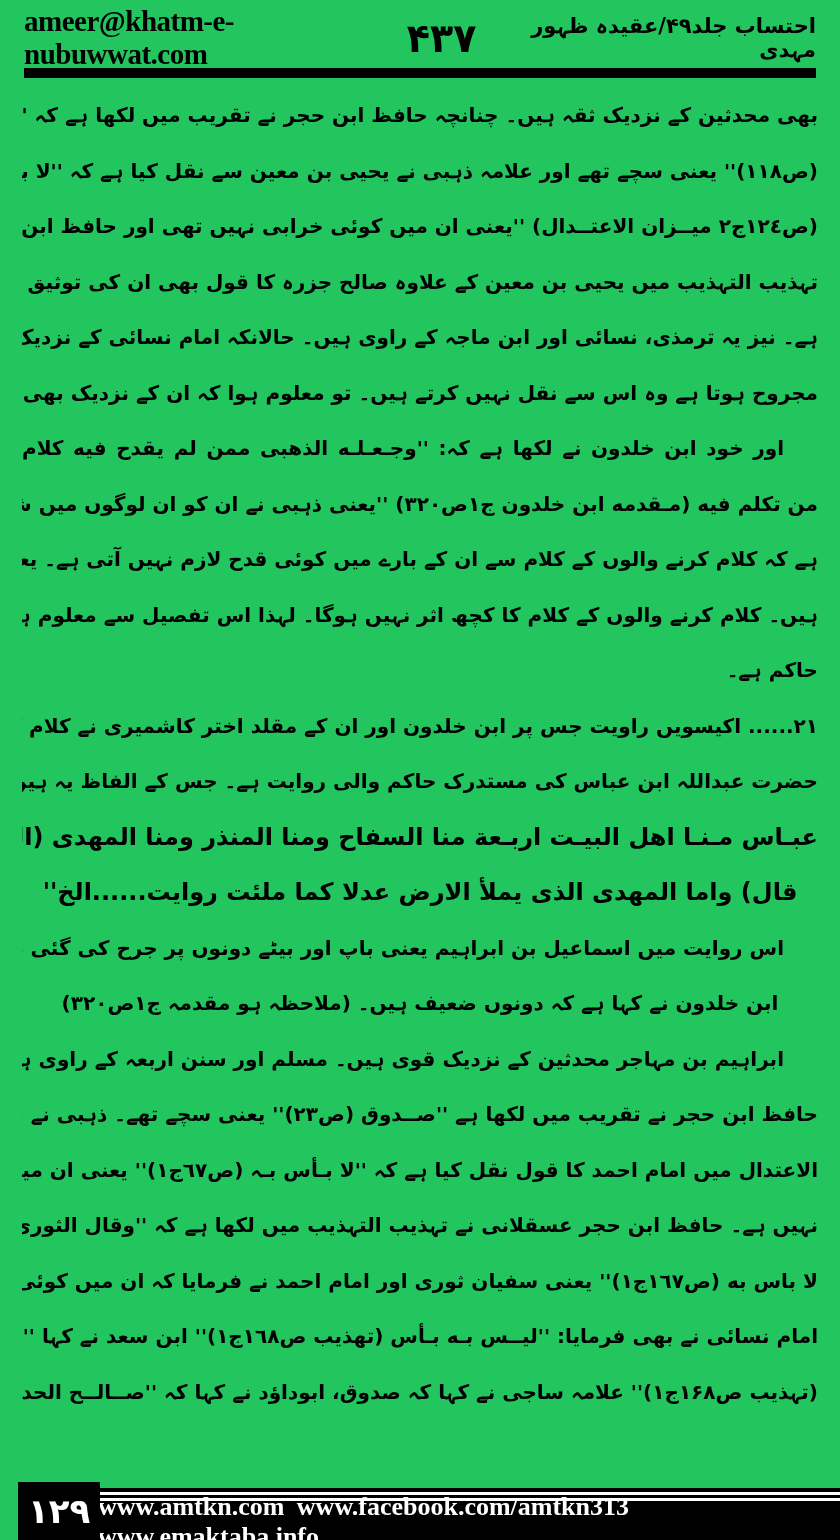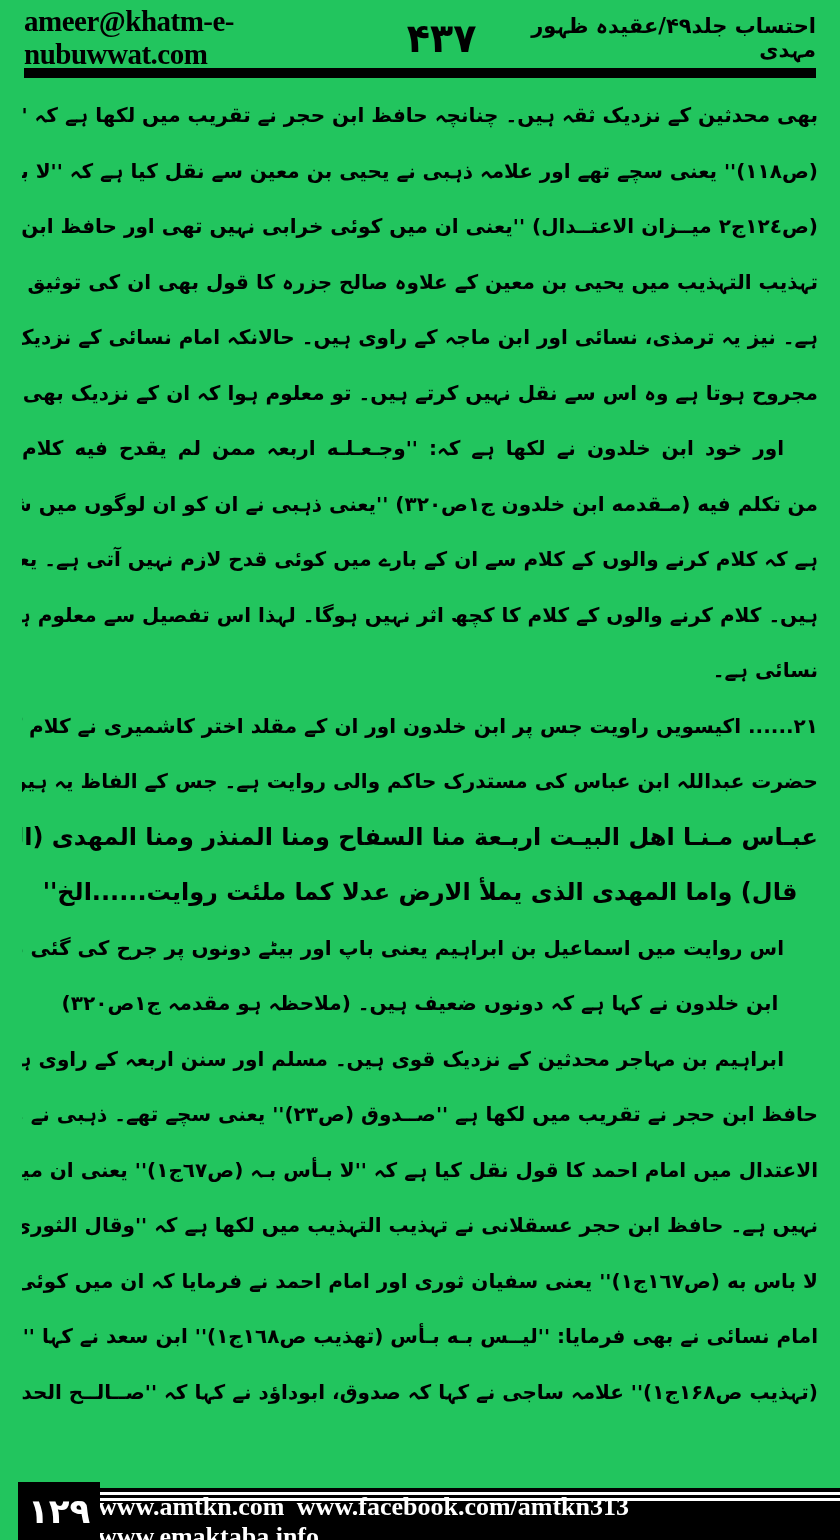--- a/index.html
+++ b/index.html
@@ -126,25 +126,25 @@
 
   <div class="header-rule"></div>
 
   <main class="body-text" id="body-text">
       <div class="line justify">بھی محدثین کے نزدیک ثقہ ہیں۔ چنانچہ حافظ ابن حجر نے تقریب میں لکھا ہے کہ ''صــدوق</div>
       <div class="line justify">(ص١١٨)'' یعنی سچے تھے اور علامہ ذہبی نے یحیی بن معین سے نقل کیا ہے کہ ''لا بــاس بــہ</div>
       <div class="line justify">(ص١٢٤ج٢ میــزان الاعتــدال) ''یعنی ان میں کوئی خرابی نہیں تھی اور حافظ ابن حجر نے</div>
       <div class="line justify">تہذیب التہذیب میں یحیی بن معین کے علاوہ صالح جزرہ کا قول بھی ان کی توثیق میں نقل کیا</div>
       <div class="line justify">ہے۔ نیز یہ ترمذی، نسائی اور ابن ماجہ کے راوی ہیں۔ حالانکہ امام نسائی کے نزدیک جو راوی</div>
       <div class="line justify">مجروح ہوتا ہے وہ اس سے نقل نہیں کرتے ہیں۔ تو معلوم ہوا کہ ان کے نزدیک بھی قوی</div>
-      <div class="line justify indent">اور خود ابن خلدون نے لکھا ہے کہ: ''وجـعـلـه اربعہ ممن لم يقدح فيه کلام</div>
+      <div class="line justify indent">اور خود ابن خلدون نے لکھا ہے کہ: ''وجـعـلـه الذهبی ممن لم يقدح فيه کلام</div>
       <div class="line justify">من تكلم فيه (مـقدمه ابن خلدون ج١ص٣٢٠) ''یعنی ذہبی نے ان کو ان لوگوں میں شمار کیا</div>
       <div class="line justify">ہے کہ کلام کرنے والوں کے کلام سے ان کے بارے میں کوئی قدح لازم نہیں آتی ہے۔ یعنی یہ ثقہ</div>
       <div class="line justify">ہیں۔ کلام کرنے والوں کے کلام کا کچھ اثر نہیں ہوگا۔ لہذا اس تفصیل سے معلوم ہوا کہ یہ روایت بھی</div>
-      <div class="line start">نسائی ہے۔</div>
+      <div class="line start">حاکم ہے۔</div>
       <div class="line justify">۲۱...... اکیسویں راویت جس پر ابن خلدون اور ان کے مقلد اختر کاشمیری نے کلام کیا ہے وہ</div>
       <div class="line justify">حضرت عبداللہ ابن عباس کی مستدرک حاکم والی روایت ہے۔ جس کے الفاظ یہ ہیں: ''قــال ابن</div>
       <div class="line justify arabic">عبـاس مـنـا اهل البيـت اربـعة منا السفاح ومنا المنذر ومنا المهدی (الی ان</div>
       <div class="line center arabic">قال) واما المهدی الذی يملأ الارض عدلا کما ملئت روایت......الخ''</div>
       <div class="line justify indent">اس روایت میں اسماعیل بن ابراہیم یعنی باپ اور بیٹے دونوں پر جرح کی گئی ہے اور</div>
       <div class="line center">ابن خلدون نے کہا ہے کہ دونوں ضعیف ہیں۔ (ملاحظہ ہو مقدمہ ج۱ص۳۲۰)</div>
       <div class="line justify indent">ابراہیم بن مہاجر محدثین کے نزدیک قوی ہیں۔ مسلم اور سنن اربعہ کے راوی ہیں۔</div>
       <div class="line justify">حافظ ابن حجر نے تقریب میں لکھا ہے ''صــدوق (ص٢٣)'' یعنی سچے تھے۔ ذہبی نے میزان</div>
       <div class="line justify">الاعتدال میں امام احمد کا قول نقل کیا ہے کہ ''لا بـأس بـہ (ص٦٧ج١)'' یعنی ان میں کوئی خرابی</div>
       <div class="line justify">نہیں ہے۔ حافظ ابن حجر عسقلانی نے تہذیب التہذیب میں لکھا ہے کہ ''وقال الثوری واحمد</div>

